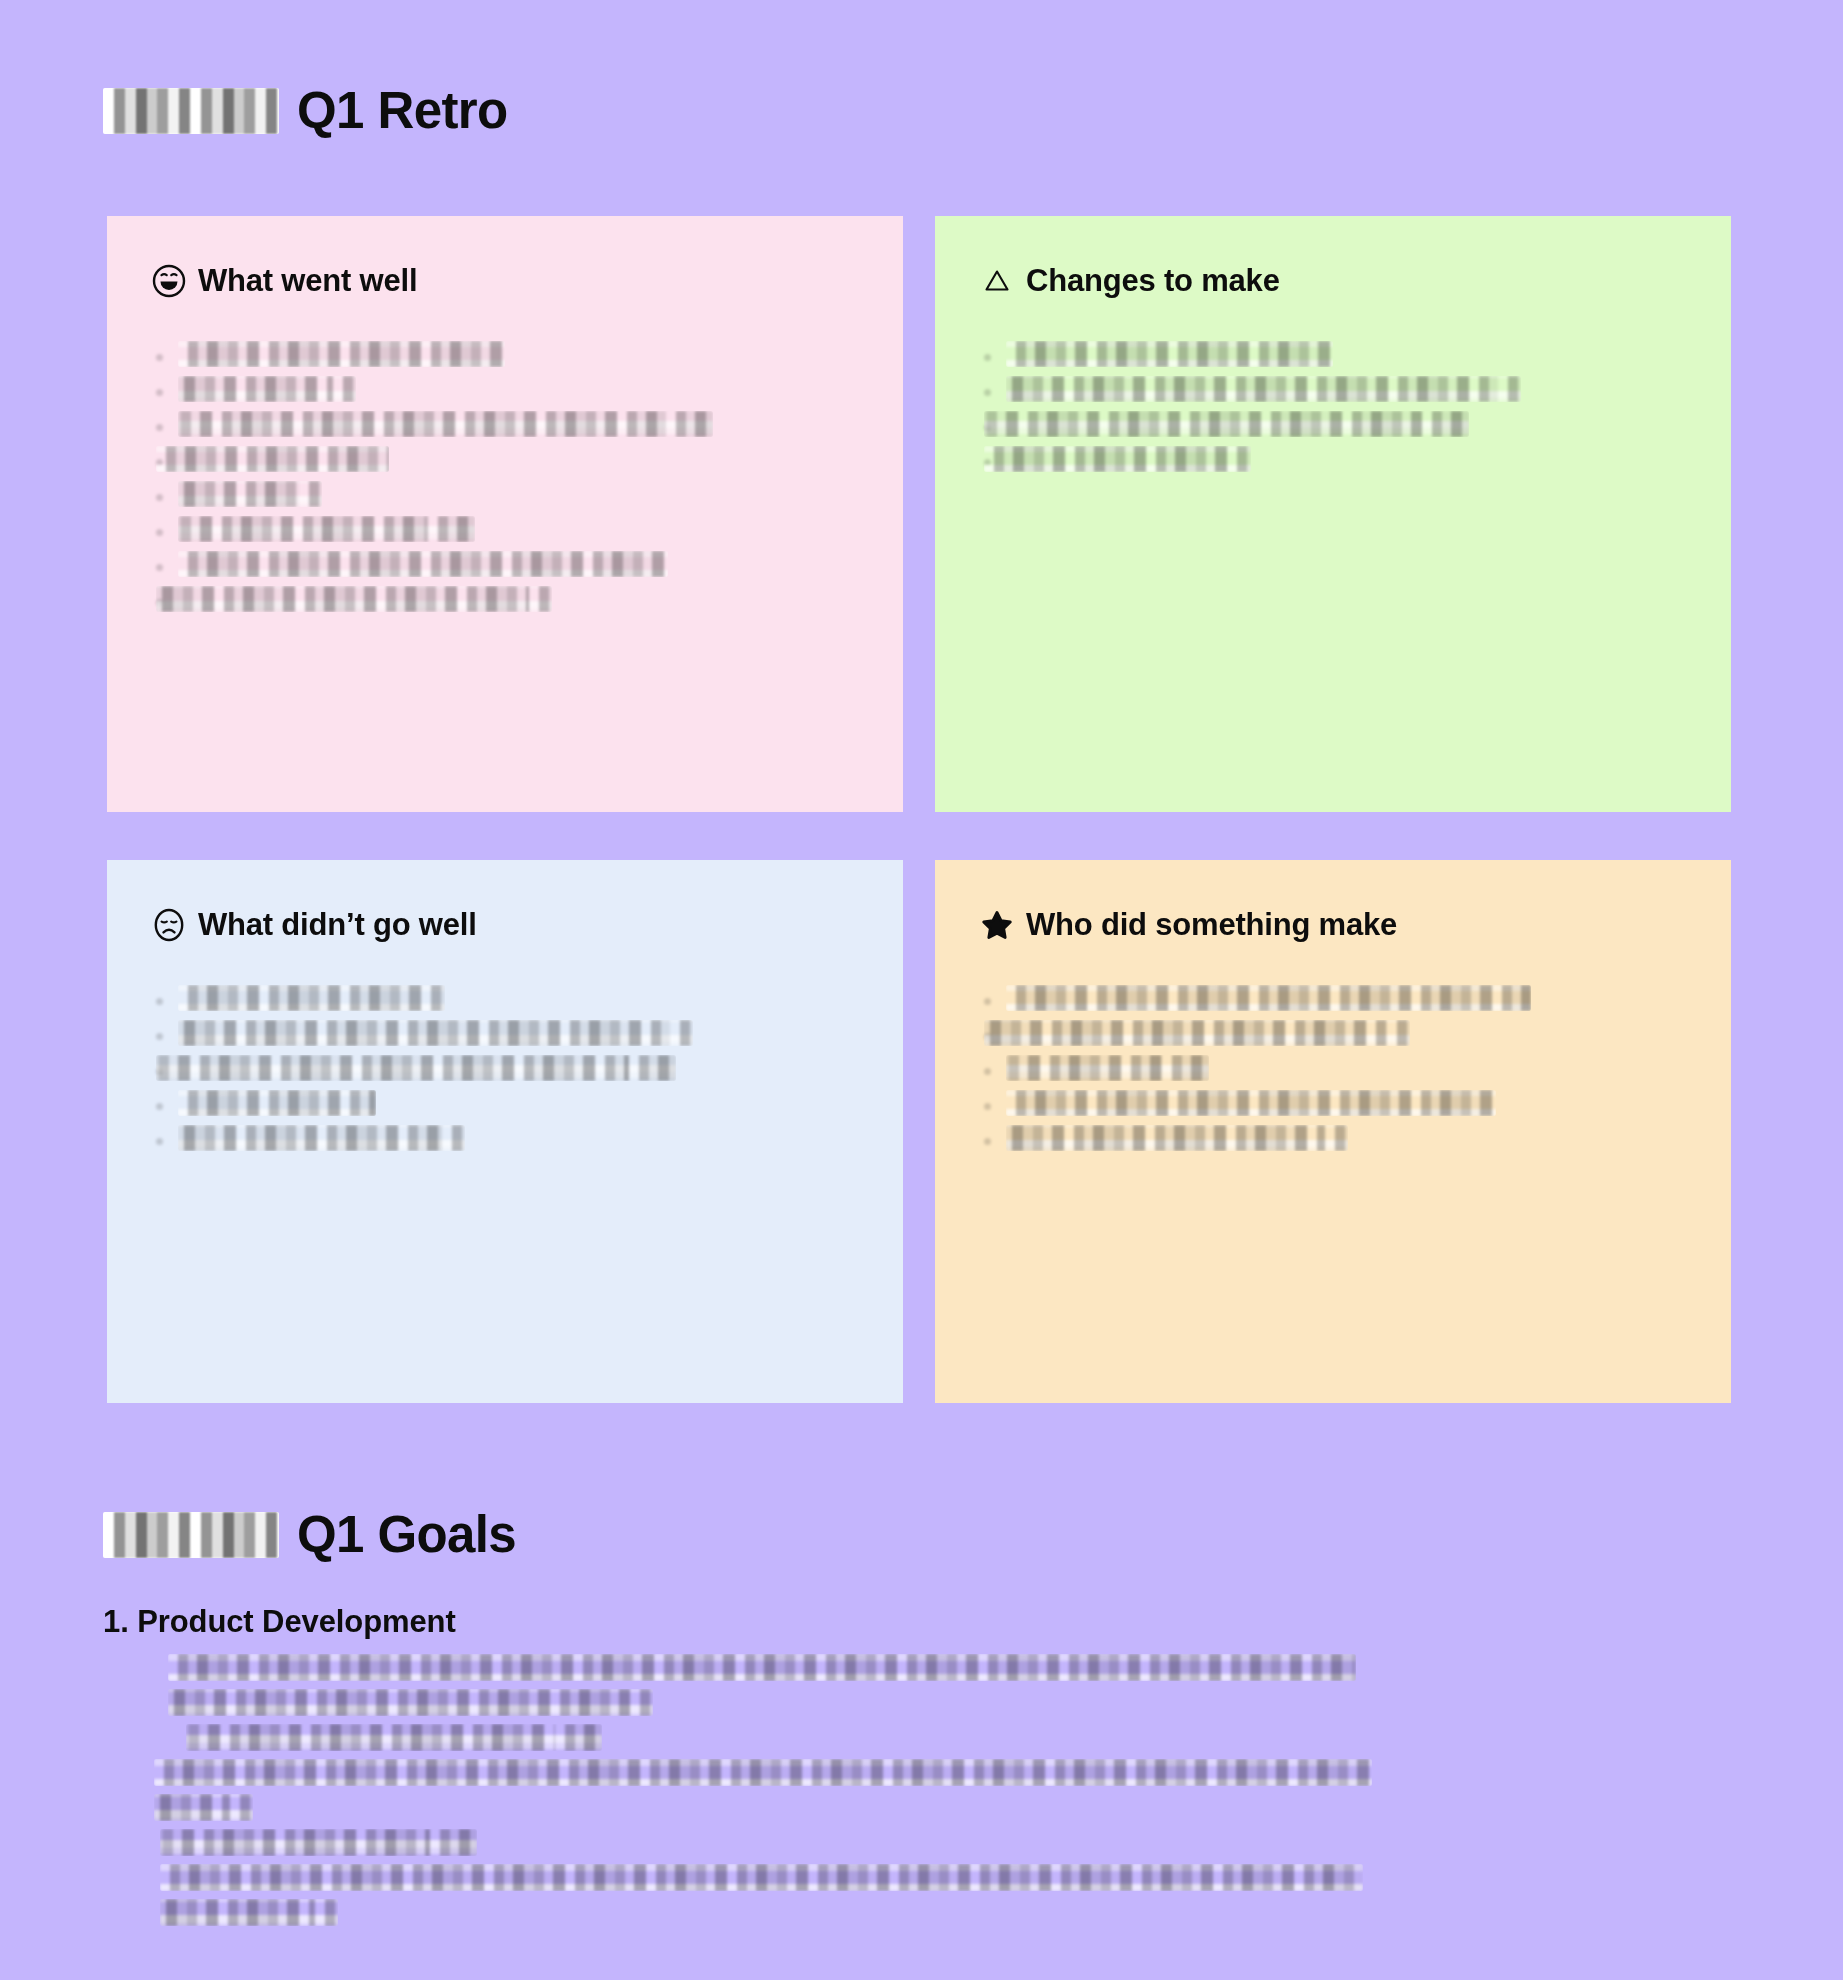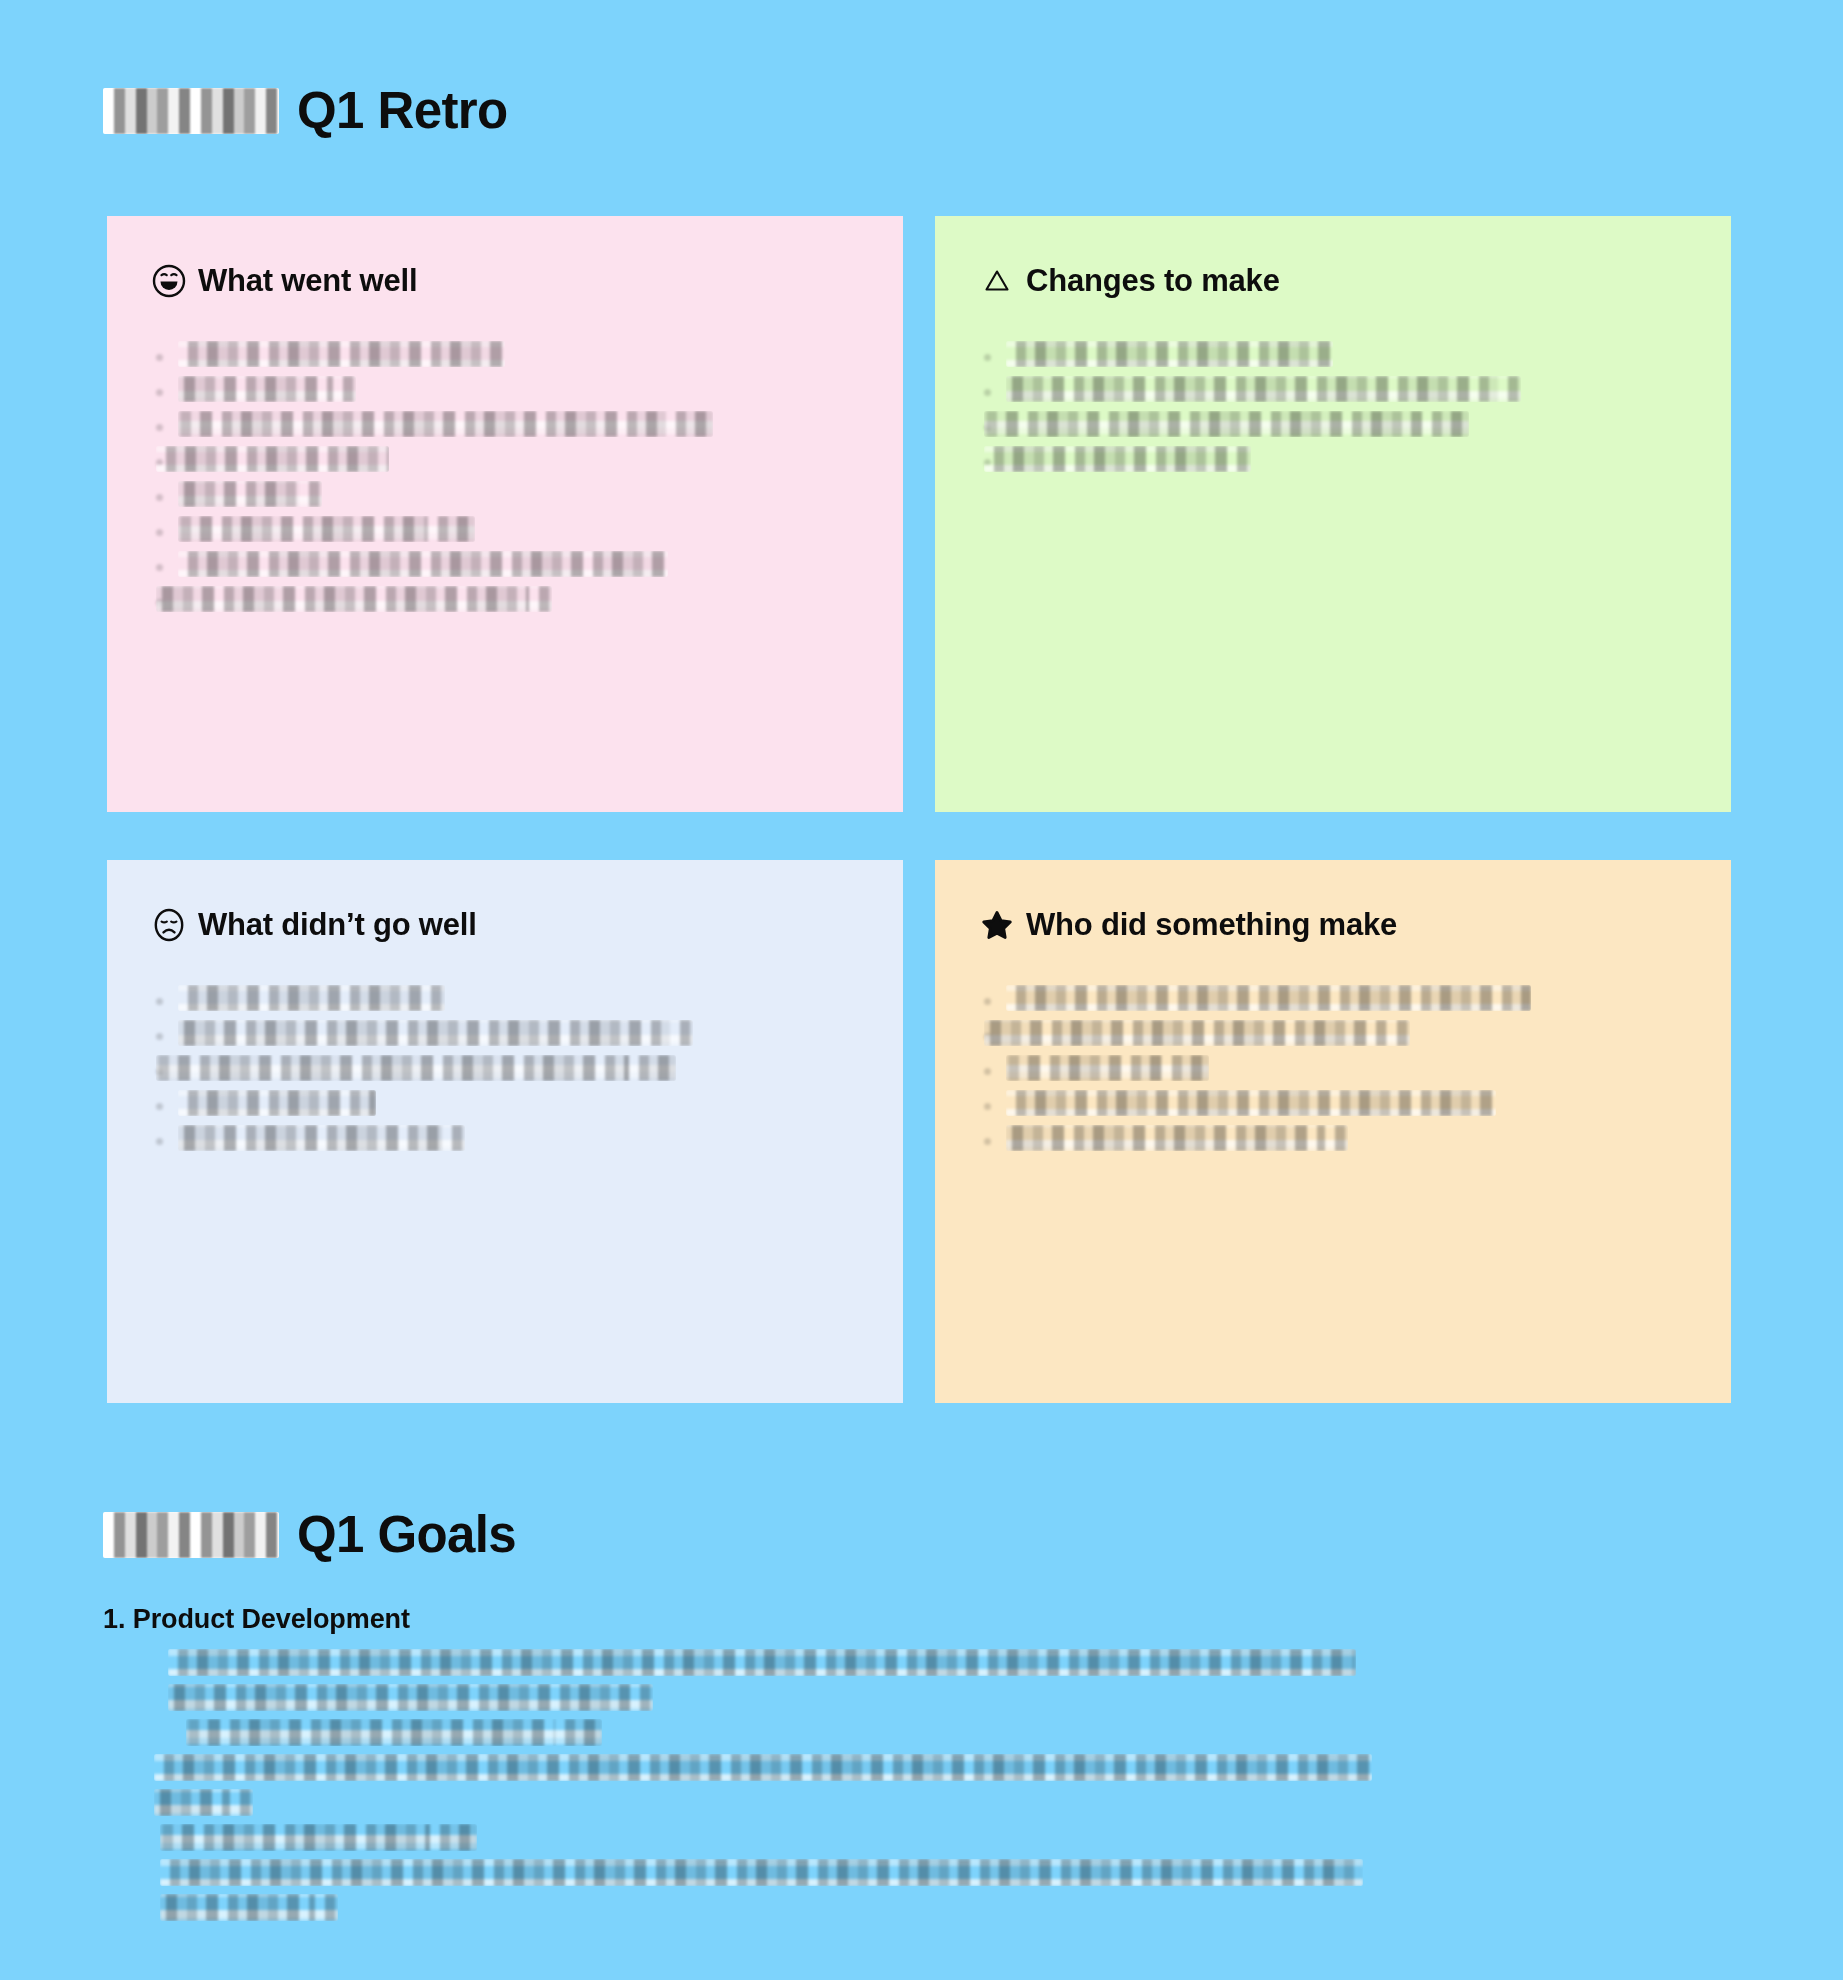--- a/index.html
+++ b/index.html
@@ -10,21 +10,21 @@
     height: 1980px;
     background: #ffffff;
     font-family: "Liberation Sans", sans-serif;
     overflow: hidden;
   }
 
   .page {
     position: relative;
     width: 1843px;
     height: 1980px;
-    background: #7dd3fc;
+    background: #c4b5fd;
   }
 
   
   .doc-heading {
     position: absolute;
     display: flex;
     align-items: center;
     gap: 18px;
     font-size: 51px;
     font-weight: 700;
@@ -171,21 +171,21 @@
   }
 
   
   .goal-block {
     position: absolute;
     left: 103px;
     top: 1604px;
     width: 1663px;
   }
   .goal-title {
-    font-size: 27px;
+    font-size: 31px;
     font-weight: 700;
     color: #0d0d0d;
     letter-spacing: -0.1px;
     margin-bottom: 14px;
   }
   .goal-lines {
     list-style: none;
     padding-left: 65px;
   }
   .goal-lines li {

